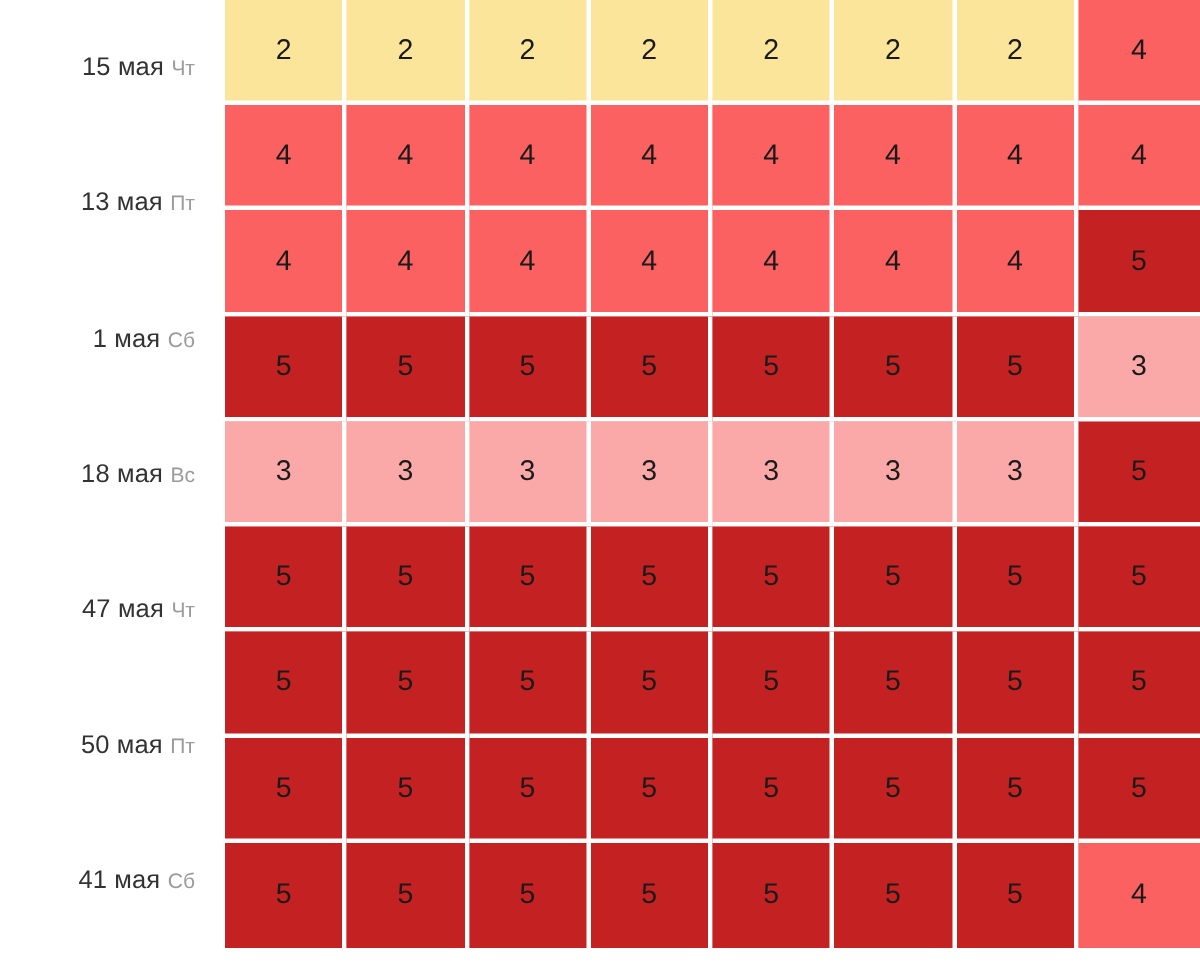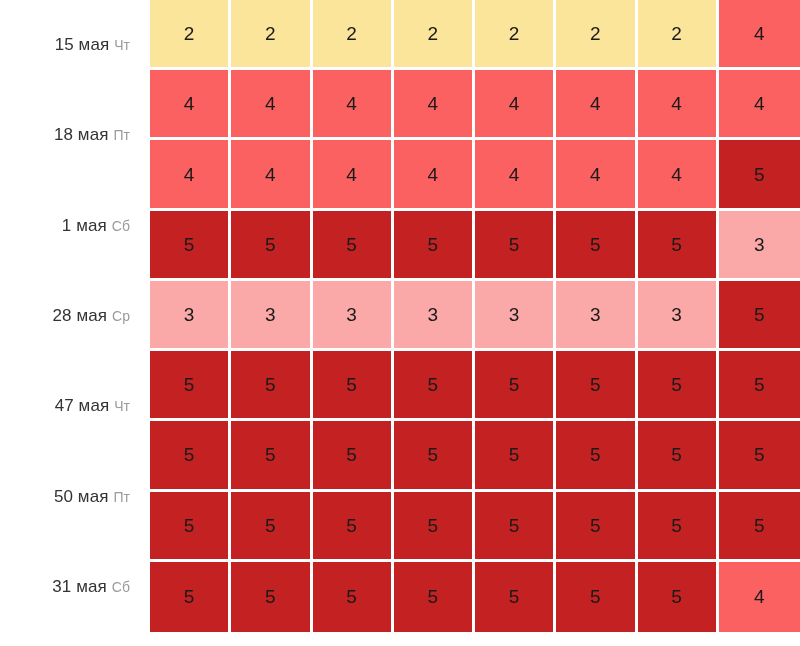--- a/index.html
+++ b/index.html
@@ -82,41 +82,41 @@
 <body>
 
 <div id="heatmap-root">
 
   <div id="row-label-column">
       <div class="row-label">
         <span class="row-label-date">15 мая</span>
         <span class="row-label-weekday">Чт</span>
       </div>
       <div class="row-label">
-        <span class="row-label-date">18 мая</span>
+        <span class="row-label-date">13 мая</span>
         <span class="row-label-weekday">Пт</span>
       </div>
       <div class="row-label">
         <span class="row-label-date">1 мая</span>
         <span class="row-label-weekday">Сб</span>
       </div>
       <div class="row-label">
-        <span class="row-label-date">28 мая</span>
-        <span class="row-label-weekday">Ср</span>
+        <span class="row-label-date">18 мая</span>
+        <span class="row-label-weekday">Вс</span>
       </div>
       <div class="row-label">
         <span class="row-label-date">47 мая</span>
         <span class="row-label-weekday">Чт</span>
       </div>
       <div class="row-label">
         <span class="row-label-date">50 мая</span>
         <span class="row-label-weekday">Пт</span>
       </div>
       <div class="row-label">
-        <span class="row-label-date">31 мая</span>
+        <span class="row-label-date">41 мая</span>
         <span class="row-label-weekday">Сб</span>
       </div>
     </div>
 
   <div id="heatmap-grid">
       <div class="heat-cell" style="background-color: rgb(250, 229, 155);">2</div>
       <div class="heat-cell" style="background-color: rgb(250, 229, 155);">2</div>
       <div class="heat-cell" style="background-color: rgb(250, 229, 155);">2</div>
       <div class="heat-cell" style="background-color: rgb(250, 229, 155);">2</div>
       <div class="heat-cell" style="background-color: rgb(250, 229, 155);">2</div>

